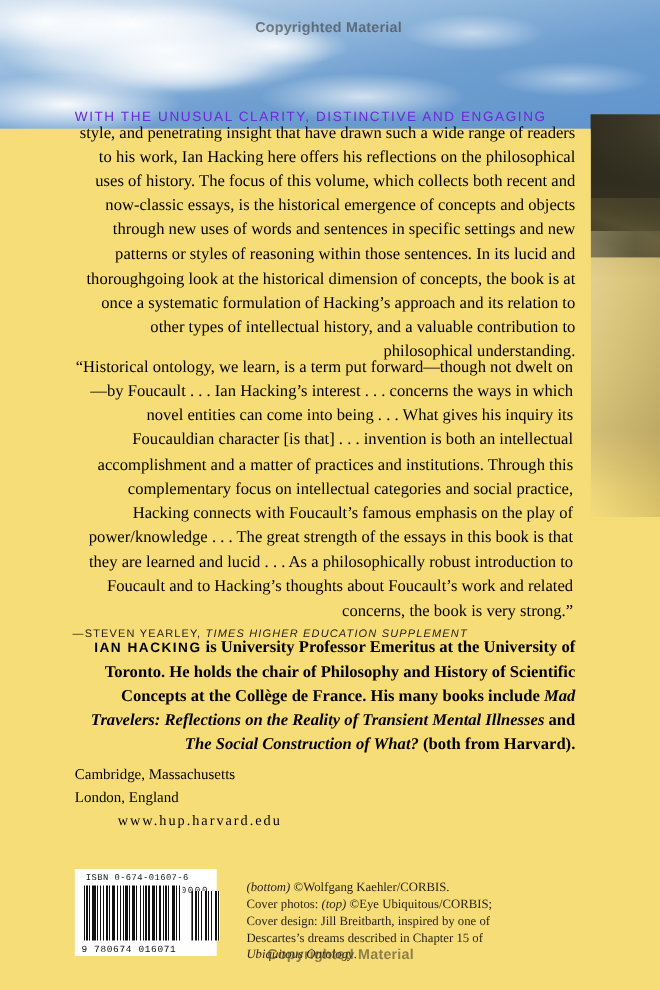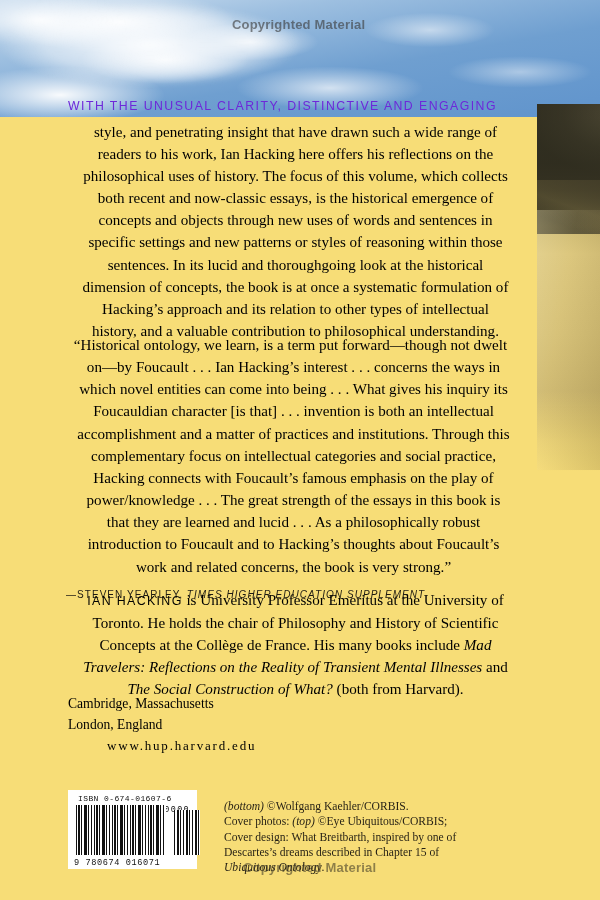--- a/index.html
+++ b/index.html
@@ -93,22 +93,22 @@
     font-family: "Liberation Sans", sans-serif;
     font-size: 12.3px;
     letter-spacing: 1.45px;
     color: #6d28d9;
     white-space: nowrap;
   }
 
   .para {
     font-size: 15.1px;
     line-height: 22.1px;
-    text-align: center;
-    margin: 11px;
+    text-align: right;
+    margin: 0;
   }
 
   #blurb {
     position: absolute;
     left: 68px; top: 110px;
     width: 455px;
   }
 
   #quote-block {
     position: absolute;
@@ -128,21 +128,21 @@
     color: #1d1a12;
     white-space: nowrap;
   }
   #attrib .pub { font-style: italic; }
 
   #bio-block {
     position: absolute;
     left: 68px; top: 578px;
     width: 455px;
   }
-  #bio-text { font-size: 15.1px; line-height: 22.1px; }
+  #bio-text { font-size: 15.1px; line-height: 22.1px; font-weight: bold; }
   .smallcaps-name {
     font-family: "Liberation Sans", sans-serif;
     font-size: 12.4px;
     letter-spacing: 1.35px;
   }
   .ital { font-style: italic; }
 
   #publisher-block {
     position: absolute;
     left: 68px; top: 694px;
@@ -299,20 +299,20 @@
     <div id="isbn-text">ISBN 0-674-01607-6</div>
     <div id="addon-text">90000</div>
     <div class="bars" id="bars-main"></div>
     <div class="bars" id="bars-addon"></div>
     <div id="ean-digits">9  780674  016071</div>
   </div>
 
   <div id="credits">
     <div><span class="ital">(bottom)</span><span> ©Wolfgang Kaehler/CORBIS.</span></div>
     <div><span>Cover photos: </span><span class="ital">(top)</span><span> ©Eye Ubiquitous/CORBIS;</span></div>
-    <div>Cover design: What Breitbarth, inspired by one of</div>
+    <div>Cover design: Jill Breitbarth, inspired by one of</div>
     <div>Descartes’s dreams described in Chapter 15 of</div>
     <div><span class="ital">Ubiquitous Ontology</span><span>.</span></div>
   </div>
 
   <div class="watermark" id="wm-bottom">Copyrighted Material</div>
 
 </div>
 
 </body></html>

